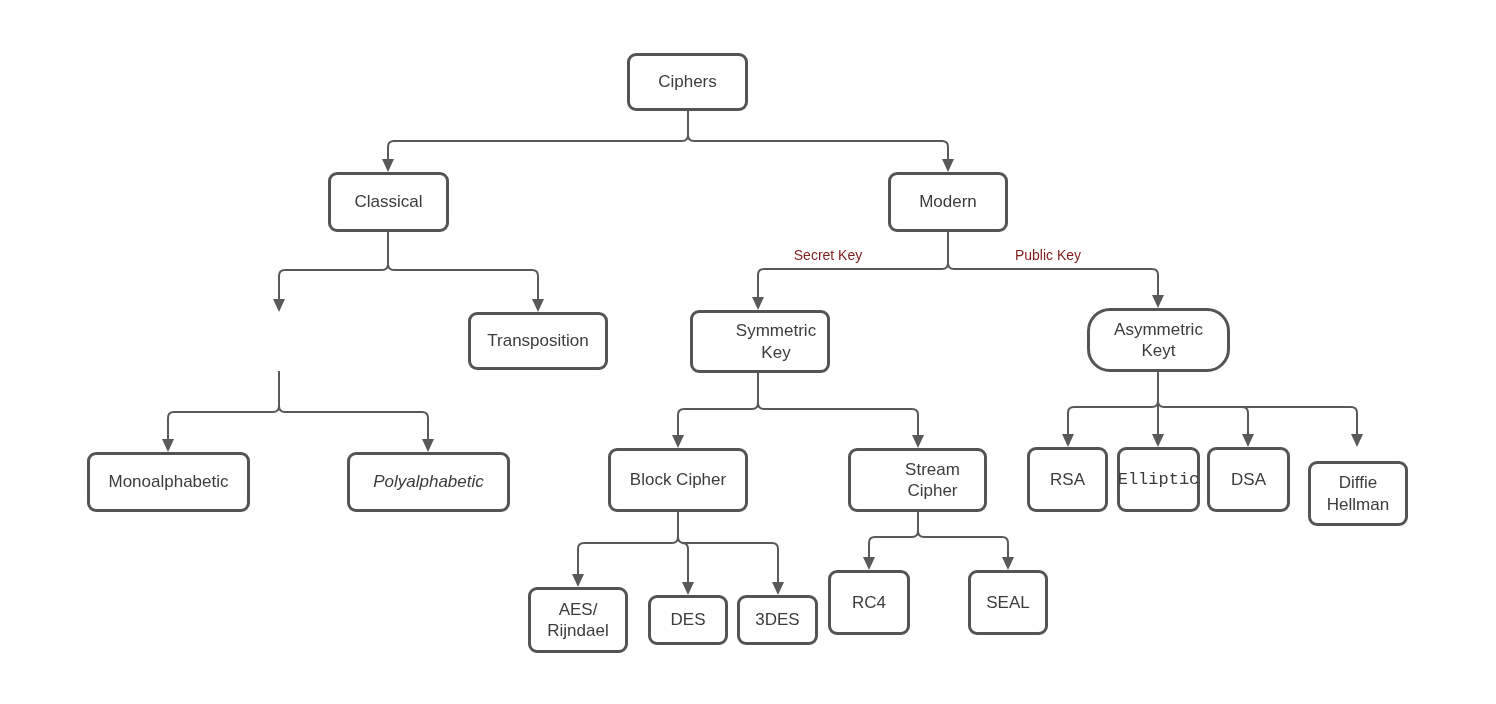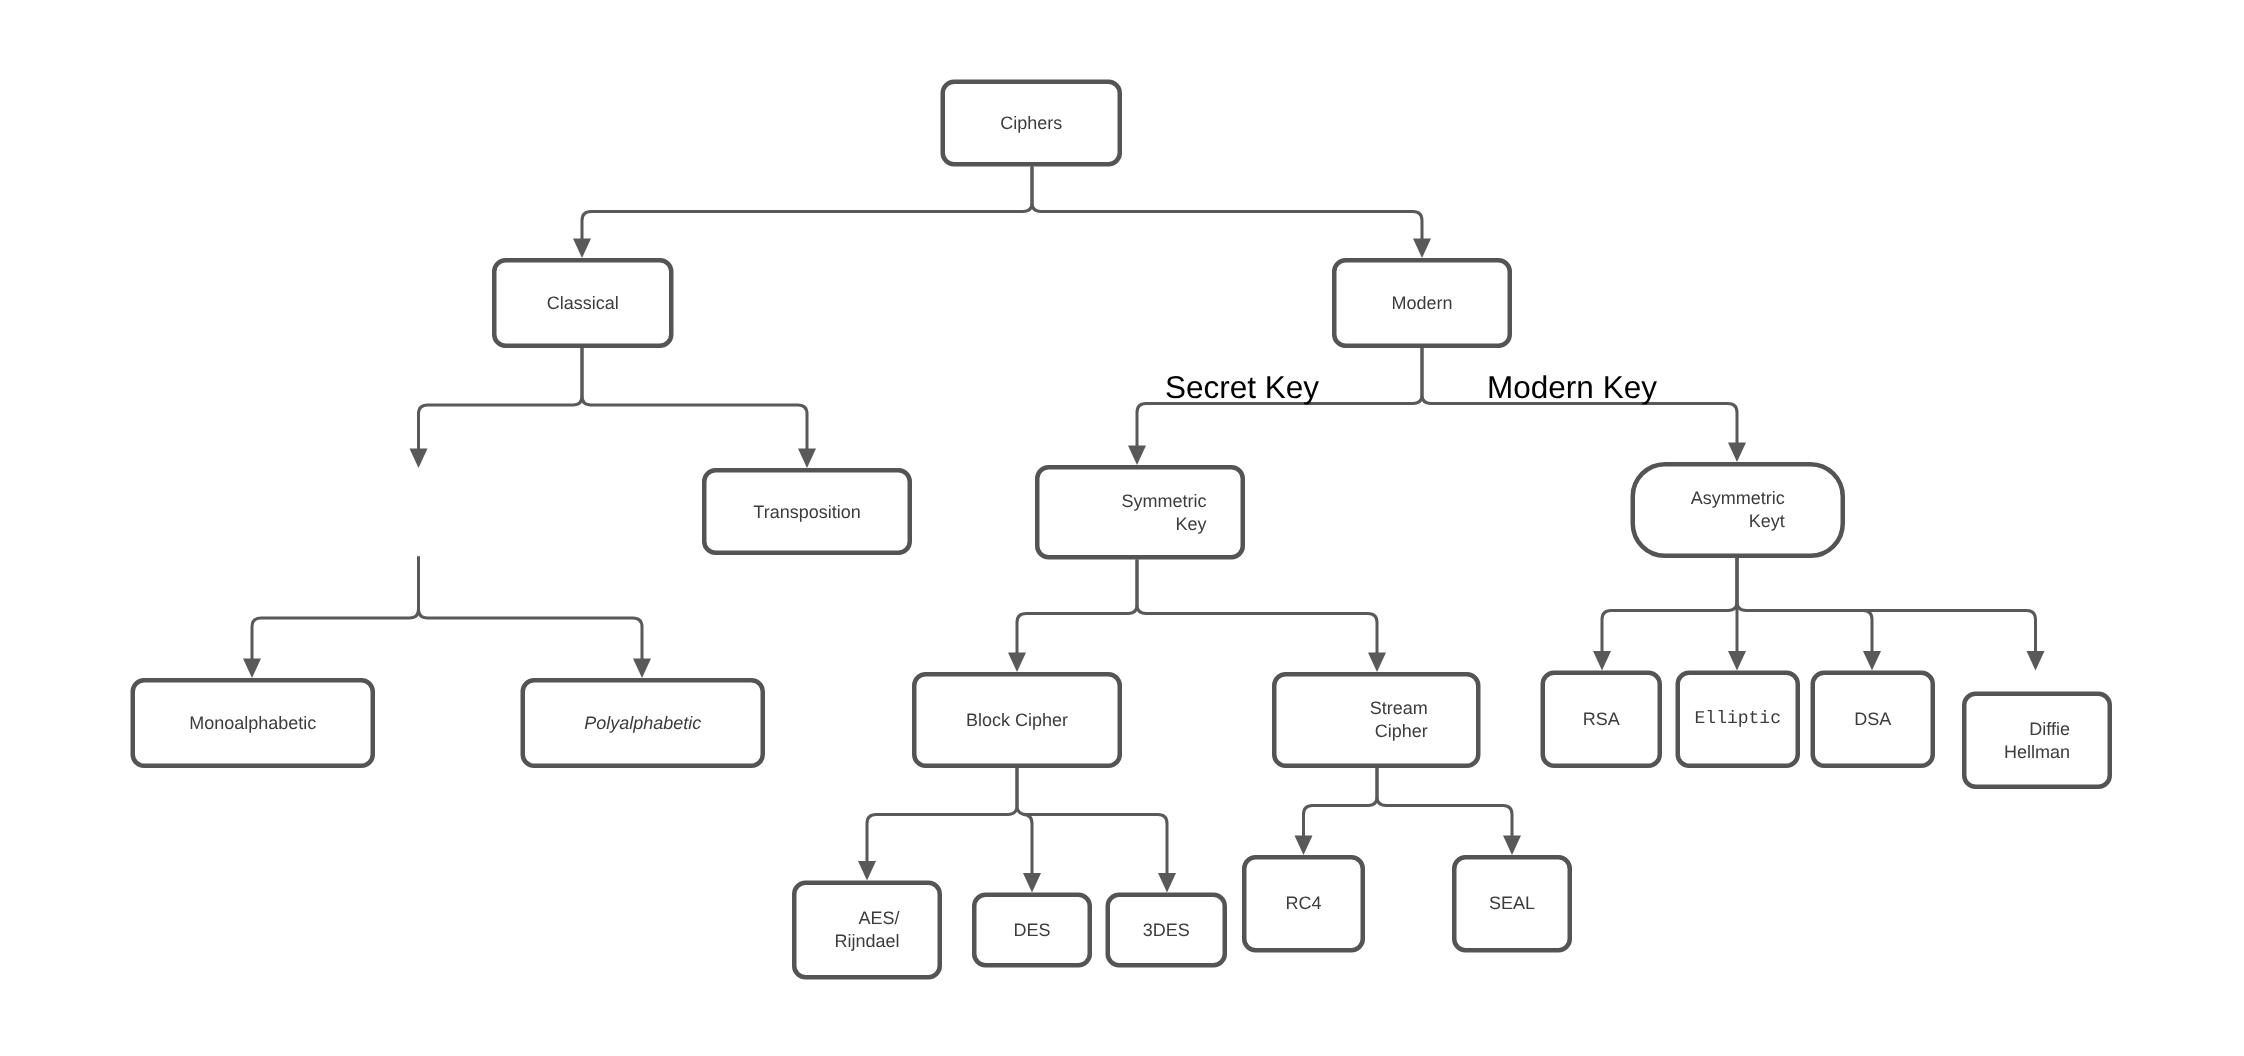--- a/index.html
+++ b/index.html
@@ -37,30 +37,29 @@
     border: 3px solid #545454;
     border-radius: 9px;
     background: #ffffff;
     display: flex;
     align-items: center;
     justify-content: center;
     text-align: center;
   }
   .node .lbl {
     color: #3c3c3c;
-    font-size: 12px;
+    font-size: 17px;
     line-height: 1.25;
     white-space: pre-line;
-    text-align: right;
   }
   .edge-label {
     position: absolute;
     transform: translateX(-50%);
-    color: #000000;
-    font-size: 21px;
+    color: #7f1d1d;
+    font-size: 14px;
     white-space: nowrap;
   }
 
   
   #n-ciphers       { left: 627px;  top: 53px;  width: 121px; height: 58px; }
   #n-classical     { left: 328px;  top: 172px; width: 121px; height: 60px; }
   #n-modern        { left: 888px;  top: 172px; width: 120px; height: 60px; }
   #n-substitution  { left: 210px;  top: 312px; width: 138px; height: 59px; }
   #n-transposition { left: 468px;  top: 312px; width: 140px; height: 58px; }
   #n-symmetric     { left: 690px;  top: 310px; width: 140px; height: 63px; padding-left: 32px; }
@@ -231,15 +230,15 @@
     <span class="lbl">3DES</span>
   </div>
   <div class="node" id="n-rc4">
     <span class="lbl">RC4</span>
   </div>
   <div class="node" id="n-seal">
     <span class="lbl">SEAL</span>
   </div>
 
   <div class="edge-label" id="lbl-secret">Secret Key</div>
-  <div class="edge-label" id="lbl-public">Modern Key</div>
+  <div class="edge-label" id="lbl-public">Public Key</div>
 
 </div>
 
 </body></html>

